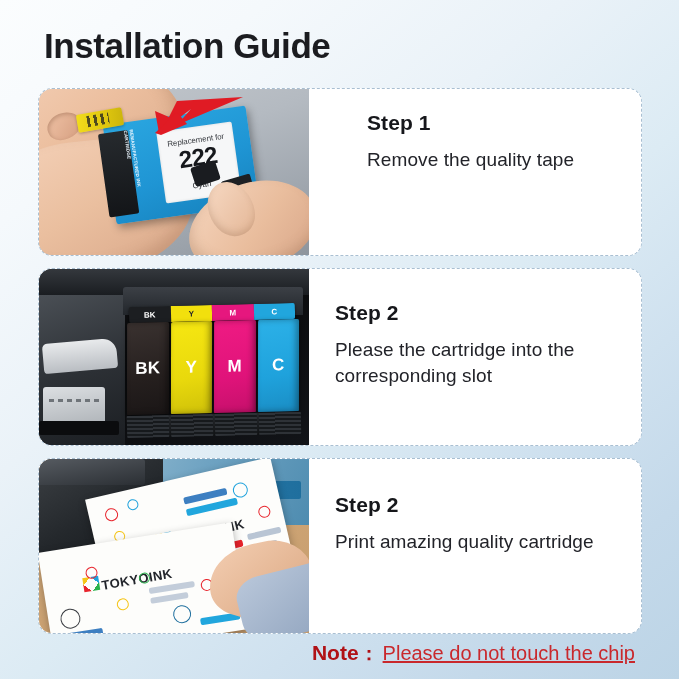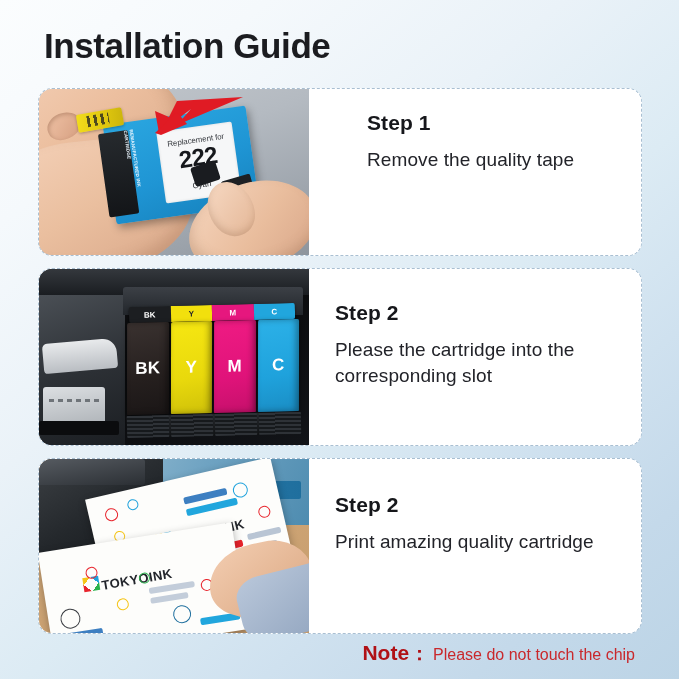--- a/index.html
+++ b/index.html
@@ -107,21 +107,22 @@
     margin-top: 23px;
   }
   .note-colon {
     font-weight: bold;
     color: #b01116;
     font-size: 19px;
     padding: 0 4px 0 1px;
   }
   .note-text {
     color: #c9282c;
-    font-size: 16px;
+    font-size: 20px;
+    text-decoration: underline;
   }
 
   
   .photo1 {
     position: absolute; inset: 0;
     background: linear-gradient(160deg, #c3c8cd 0%, #b4bac1 40%, #9ea5ad 75%, #8e959d 100%);
   }
   .p1-hand-top {
     position: absolute;
     left: -46px; top: -16px;

